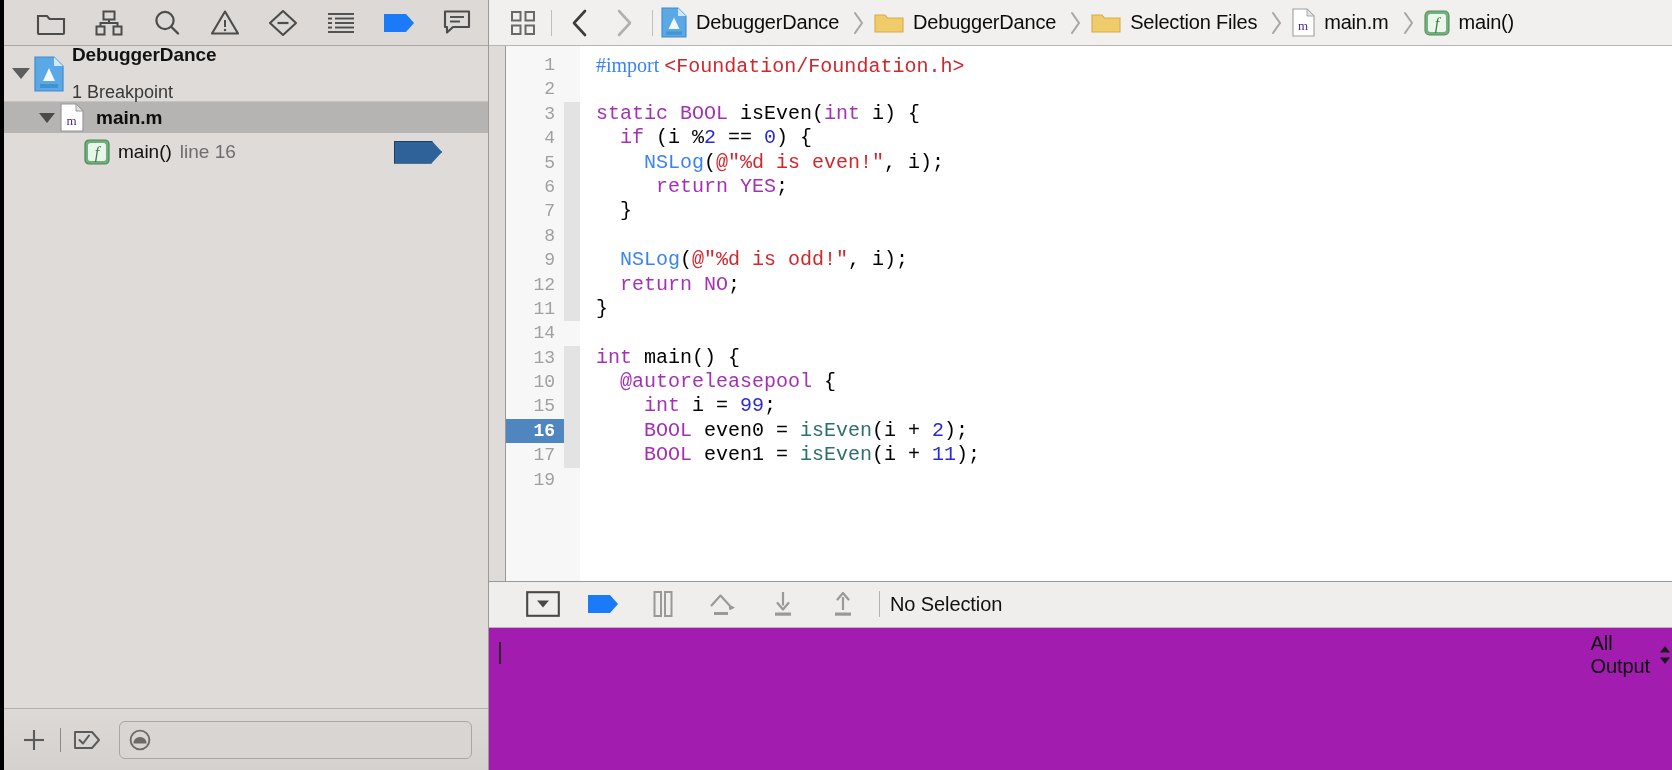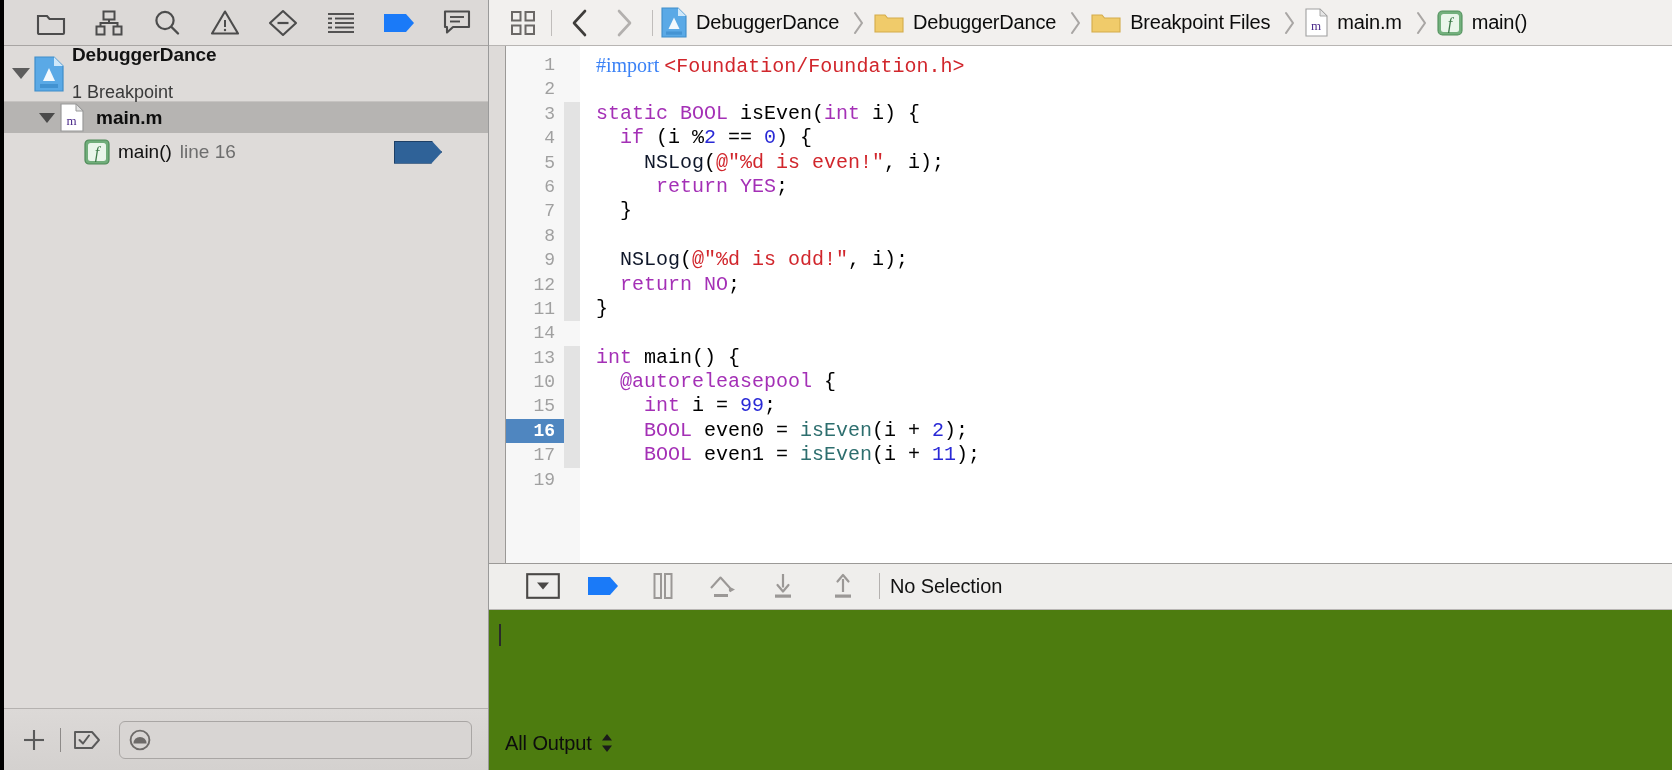--- a/index.html
+++ b/index.html
@@ -325,21 +325,21 @@
     box-sizing: border-box;
     color: #000000;
     min-width: 0;
   }
   .cl { height: 24.4px; }
   .kw { color: #a430b6; }
   .pre { color: #3b82f6; font-family: Liberation Serif, serif; }
   .str { color: #d1262c; }
   .num { color: #2929d6; }
   .fn  { color: #2d6e6e; }
-  .typ { color: #0f172a; text-align: right; }
+  .typ { color: #3b82f6; text-align: right; }
 
   
   #debug-bar {
     height: 47px;
     flex: 0 0 47px;
     background: #efeeec;
     border-top: 1px solid #9b9997;
     border-bottom: 1px solid #b9b6b4;
     display: flex;
     align-items: center;
@@ -360,24 +360,24 @@
   }
   #debug-bar .dlabel {
     font-size: 20px;
     color: #111111;
     letter-spacing: -0.1px;
   }
 
   
   #console {
     flex: 1 1 auto;
-    background: #4d7c0f;
-    position: relative;
-    display: flex;
-    flex-direction: column;
+    background: #a21caf;
+    position: relative;
+    display: flex;
+    flex-direction: row;
     min-height: 0;
   }
   #console-text {
     flex: 1 1 auto;
     padding: 14px 0 0 10px;
     font-family: "Liberation Mono", monospace;
     font-size: 18px;
     color: #111;
     position: relative;
   }
@@ -612,21 +612,21 @@
             <path d="M3 3 L10 13 L3 23" fill="none" stroke="#a9a6a4" stroke-width="2.1" stroke-linecap="round" stroke-linejoin="round"></path>
           </svg>
       </span>
 
       <div class="crumb">
         <span style="display:flex;align-items:center;">
           <svg width="30" height="24" viewBox="0 0 30 24">
               <path d="M1 4 h10 l2.5 3 h15.5 v14 h-28 z" fill="#f0cb6a" stroke="#d4ac4a" stroke-width="1.1"></path>
             </svg>
         </span>
-        <span class="clabel">Breakpoint Files</span>
+        <span class="clabel">Selection Files</span>
       </div>
       <span class="crumb-chevron">
         <svg width="13" height="26" viewBox="0 0 13 26">
             <path d="M3 3 L10 13 L3 23" fill="none" stroke="#a9a6a4" stroke-width="2.1" stroke-linecap="round" stroke-linejoin="round"></path>
           </svg>
       </span>
 
       <div class="crumb">
         <span style="display:flex;align-items:center;">
           <svg width="23" height="29" viewBox="0 0 23 29">

